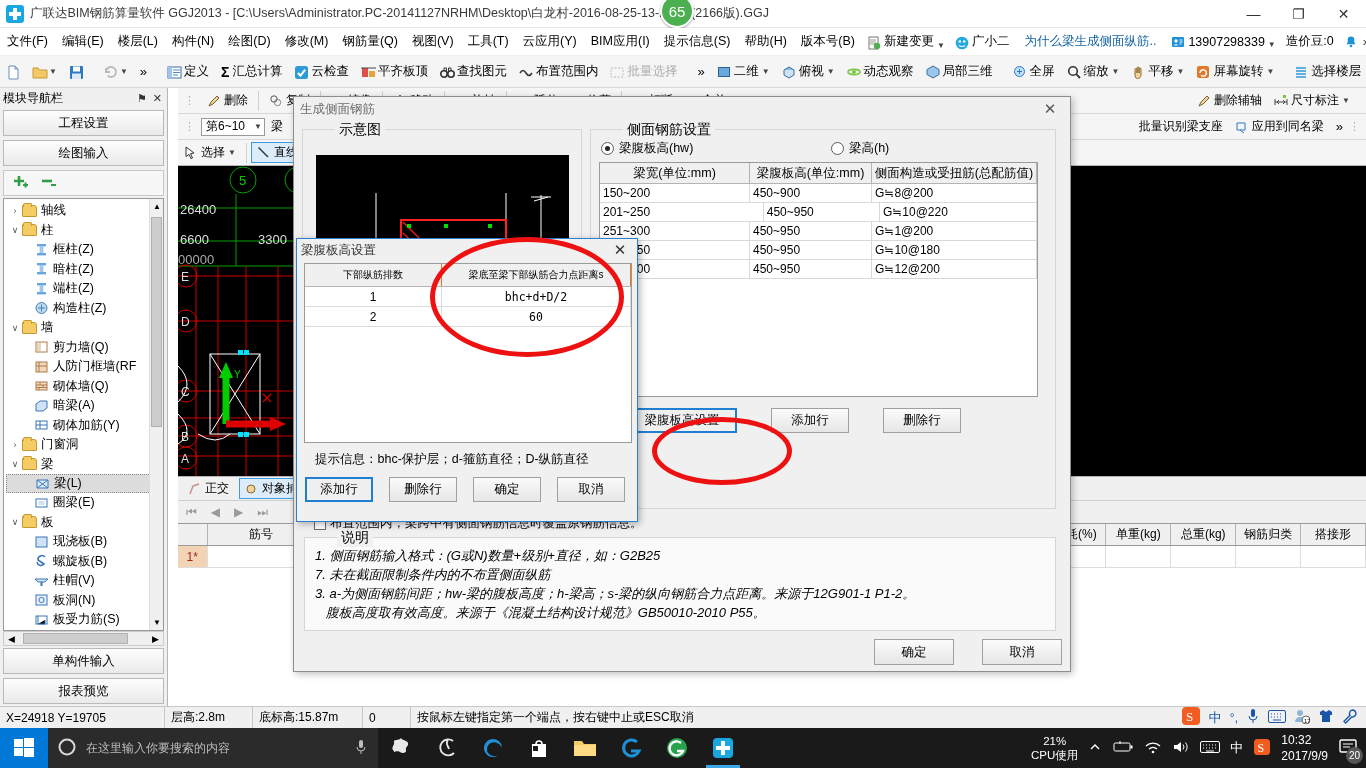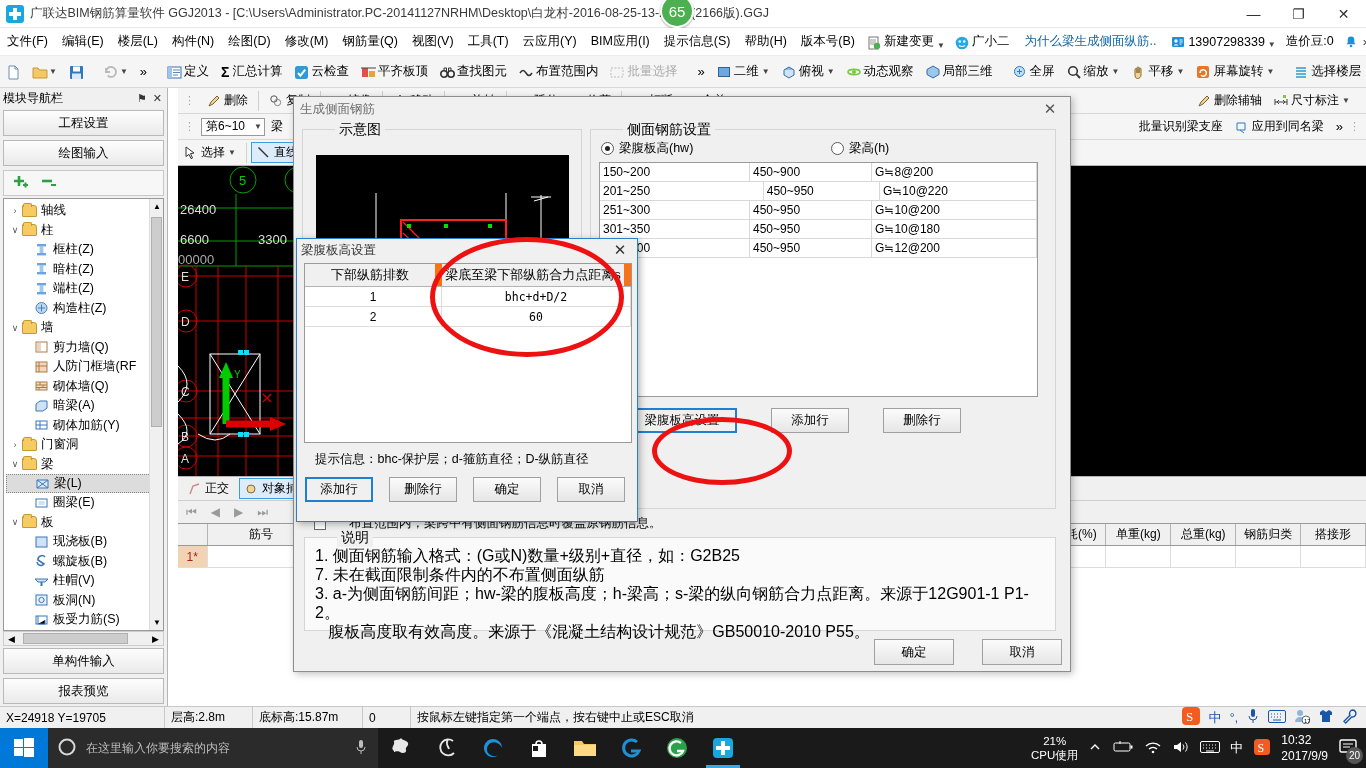--- a/index.html
+++ b/index.html
@@ -184,21 +184,21 @@
   .cbx{ width:12px;height:12px;border:1px solid #6c6c6c;background:#fff;display:inline-block;flex:0 0 auto;}
   
   #dlg-sub{
     position:absolute;left:296px;top:238px;width:342px;height:284px;
     background:#f0f0f0;border:1px solid #2a7fd0;box-shadow:2px 2px 7px rgba(0,0,0,.3);
   }
   #dlg-sub-title{height:22px;display:flex;align-items:center;padding:0 4px;font-size:12.5px;color:#333;}
   #dlg-sub-title .x{margin-left:auto;font-size:15px;width:26px;text-align:center;color:#333;}
   #subtable{position:absolute;left:7px;top:24px;width:328px;height:180px;background:#fff;border:1px solid #9a9a9a;overflow:hidden;}
   .sth{display:flex;height:23px;background:#f0f0f0;border-bottom:1px solid #b4b4b4;}
-  .sth div{display:flex;align-items:center;justify-content:center;border-right:7px solid #f97316;font-size:13px;}
+  .sth div{display:flex;align-items:center;justify-content:center;border-right:1px solid #f97316;font-size:10px;}
   .str{display:flex;height:20px;border-bottom:1px solid #dcdcdc;}
   .str div{display:flex;align-items:center;justify-content:center;border-right:1px solid #dcdcdc;font-size:12px;}
   
   .redell{ position:absolute;border:5px solid #ee1111;border-radius:50%;pointer-events:none;}
 </style>
 </head>
 <body>
 
 <div id="titlebar">
   <div id="app-icon"></div>
@@ -936,63 +936,68 @@
       <label class="radio" style="width:230px;">
         <span class="rdot on"></span>
         <span>梁腹板高(hw)</span>
       </label>
       <label class="radio">
         <span class="rdot"></span>
         <span>梁高(h)</span>
       </label>
     </div>
     <div id="dlgtable" style="top:32px;">
+      <div class="dth">
+        <div style="width:150px;">梁宽(单位:mm)</div>
+        <div style="width:122px;">梁腹板高(单位:mm)</div>
+        <div style="width:165px;">侧面构造或受扭筋(总配筋值)</div>
+      </div>
       <div id="dlgtable-rows">
           <div class="dtr">
             <div style="width: 150px;">150~200</div>
             <div style="width: 122px;">450~900</div>
             <div style="width: 165px;">G≒8@200</div>
           </div>
           <div class="dtr">
             <div style="width: 172px;">201~250</div>
             <div style="width: 122px;">450~950</div>
             <div style="width: 165px;">G≒10@220</div>
           </div>
           <div class="dtr">
             <div style="width: 150px;">251~300</div>
             <div style="width: 122px;">450~950</div>
-            <div style="width: 165px;">G≒10@200</div>
+            <div style="width: 165px;">G≒1@200</div>
           </div>
           <div class="dtr">
             <div style="width: 150px;">301~350</div>
             <div style="width: 122px;">450~950</div>
             <div style="width: 165px;">G≒10@180</div>
           </div>
           <div class="dtr">
             <div style="width: 150px;">351~400</div>
             <div style="width: 122px;">450~950</div>
             <div style="width: 165px;">G≒12@200</div>
           </div>
         </div>
     </div>
     <div style="position:absolute;left:8px;top:275px;width:450px;height:30px;display:flex;align-items:center;gap:34px;">
       <div class="btn focus" style="width:110px;margin-left:28px;">梁腹板高设置</div>
       <div class="btn" style="width:78px;">添加行</div>
       <div class="btn" style="width:78px;">删除行</div>
     </div>
   </div>
 
-  <div style="position:absolute;left:20px;top:418px;display:flex;align-items:center;gap:23px;font-size:12.5px;">
+  <div style="position:absolute;left:20px;top:418px;display:flex;align-items:center;gap:4px;font-size:12.5px;">
     <span class="cbx"></span>
     <span>布置范围内，梁跨中有侧面钢筋信息时覆盖原钢筋信息。</span>
   </div>
 
   <div class="gbox" style="left:10px;top:440px;width:752px;height:94px;background:#fafafa;">
     <span class="gbox-legend" style="background:#f0f0f0;">说明</span>
-    <div style="padding:8px 10px 0 10px;line-height:19px;font-size:16px;">
+    <div style="padding:8px 10px 0 10px;line-height:19px;font-size:13px;font-style:italic;">
       <div>1. 侧面钢筋输入格式：(G或N)数量+级别+直径，如：G2B25</div>
       <div>7. 未在截面限制条件内的不布置侧面纵筋</div>
       <div>3. a-为侧面钢筋间距；hw-梁的腹板高度；h-梁高；s-梁的纵向钢筋合力点距离。来源于12G901-1 P1-2。</div>
       <div style="white-space:pre;">   腹板高度取有效高度。来源于《混凝土结构设计规范》GB50010-2010 P55。</div>
     </div>
   </div>
 
   <div class="btn" style="position:absolute;left:580px;top:542px;width:80px;height:26px;">确定</div>
   <div class="btn" style="position:absolute;left:688px;top:542px;width:80px;height:26px;">取消</div>
 </div>

